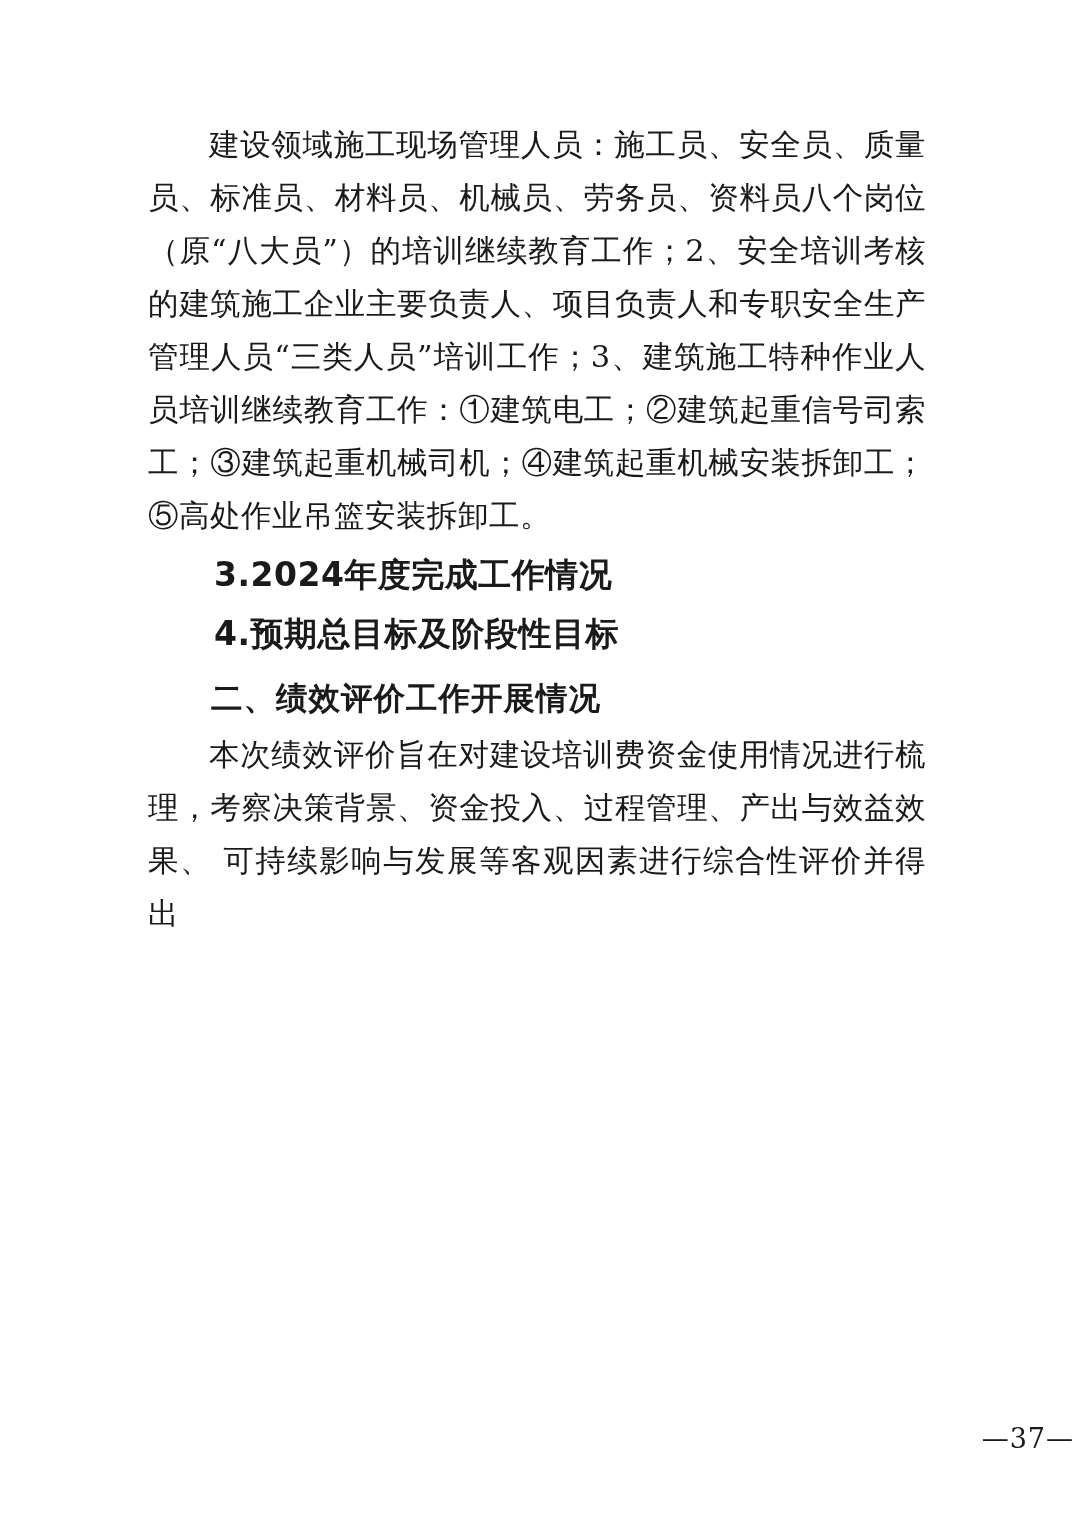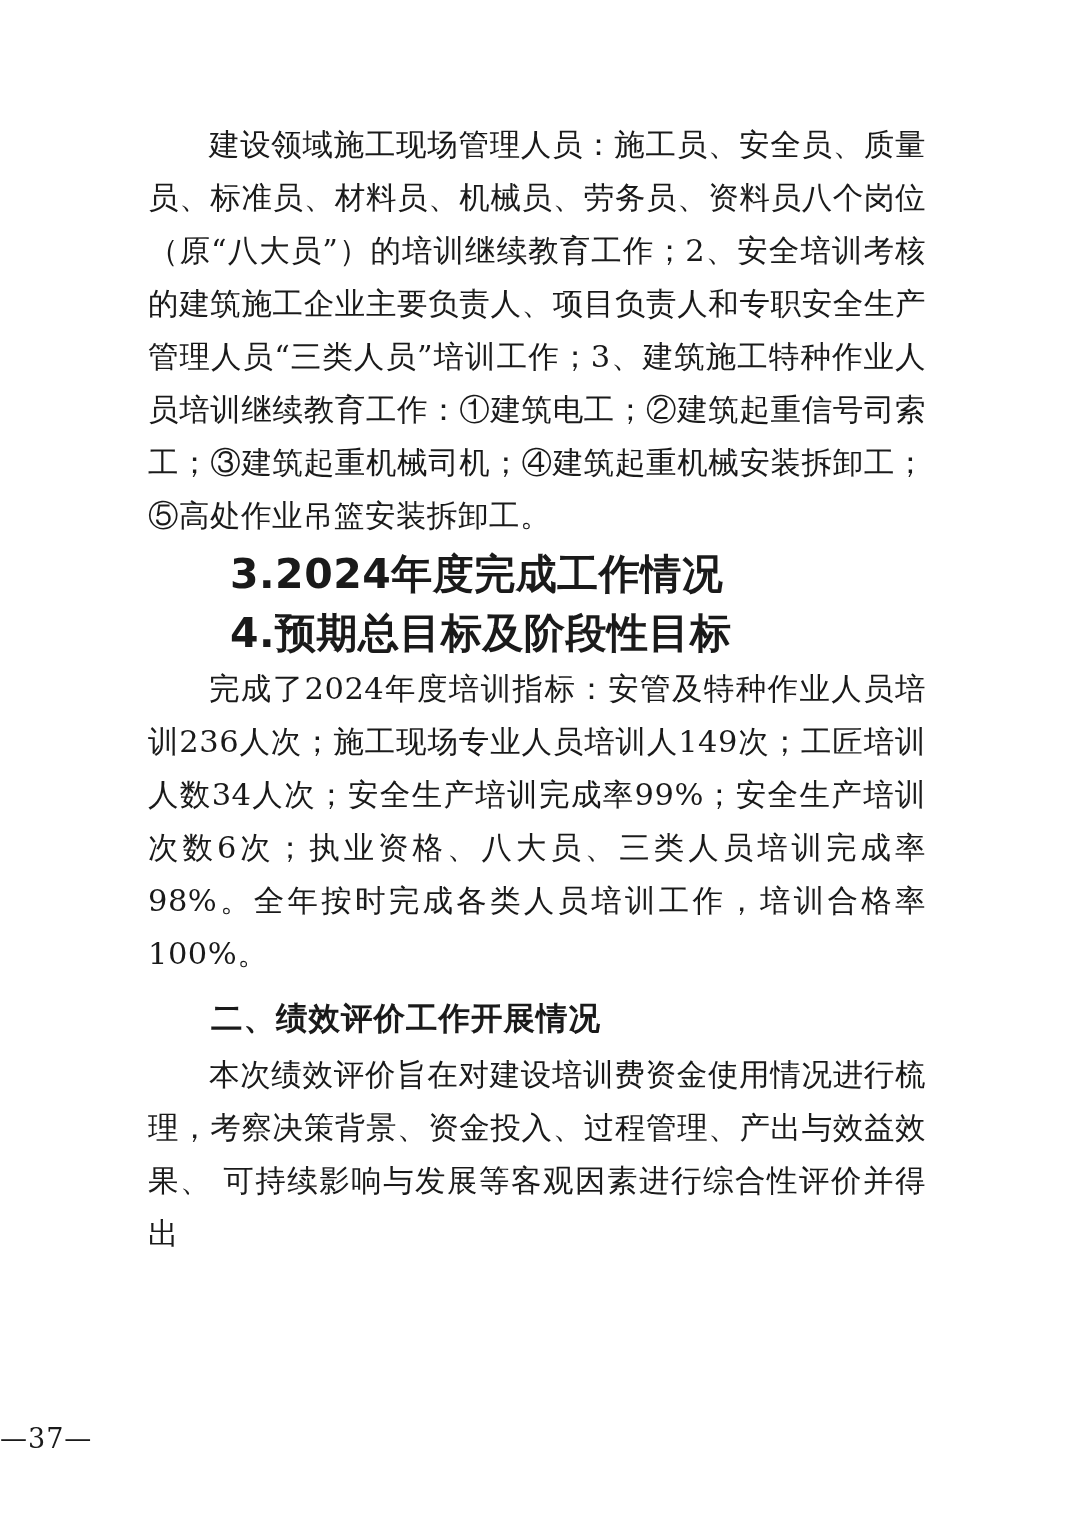--- a/index.html
+++ b/index.html
@@ -28,21 +28,21 @@
     font-size: 30.5px;
     line-height: 53px;
     text-align: justify;
     text-justify: inter-ideograph;
     text-indent: 2em;
     margin: 0 0 0 0;
     letter-spacing: 0.5px;
     font-family: "DejaVu Serif", "Liberation Serif", serif;
   }
   .heading {
-    font-size: 41px;
+    font-size: 33px;
     line-height: 53px;
     font-weight: bold;
     text-indent: 2em;
     margin: 6px 0 2px 0;
     letter-spacing: 0.5px;
     font-family: "DejaVu Sans", "Liberation Sans", sans-serif;
   }
   .heading-major {
     font-size: 31.5px;
     line-height: 56px;
@@ -50,21 +50,21 @@
     text-indent: 2em;
     margin: 10px 0 2px 0;
     letter-spacing: 1px;
     font-family: "DejaVu Sans", "Liberation Sans", sans-serif;
   }
   .footer {
     position: absolute;
     left: 0;
     right: 0;
     bottom: 66px;
-    text-align: left;
+    text-align: right;
     font-size: 27px;
     font-family: "DejaVu Serif", "Liberation Serif", serif;
     color: #1a1a1a;
     letter-spacing: 1px;
   }
   .page-number-wrap {
     display: inline-block;
   }
 </style>
 </head>
@@ -72,21 +72,20 @@
 
 <div class="page">
 
   <p class="body-text">建设领域施工现场管理人员：施工员、安全员、质量员、标准员、材料员、机械员、劳务员、资料员八个岗位（原“八大员”）的培训继续教育工作；2、安全培训考核的建筑施工企业主要负责人、项目负责人和专职安全生产管理人员“三类人员”培训工作；3、建筑施工特种作业人员培训继续教育工作：①建筑电工；②建筑起重信号司索工；③建筑起重机械司机；④建筑起重机械安装拆卸工；⑤高处作业吊篮安装拆卸工。</p>
 
   <p class="heading">3.2024年度完成工作情况</p>
 
 
   <p class="heading">4.预期总目标及阶段性目标</p>
 
-  <p class="body-text">完成了2024年度培训指标：安管及特种作业人员培训236人次；施工现场专业人员培训人149次；工匠培训人数34人次；安全生产培训完成率99%；安全生产培训次数6次；执业资格、八大员、三类人员培训完成率98%。全年按时完成各类人员培训工作，培训合格率100%。</p>
 
   <p class="heading-major">二、绩效评价工作开展情况</p>
 
 
   <p class="body-text">本次绩效评价旨在对建设培训费资金使用情况进行梳理，考察决策背景、资金投入、过程管理、产出与效益效果、 可持续影响与发展等客观因素进行综合性评价并得出</p>
 
 </div>
 
 <div class="footer">
   <span class="page-number-wrap">—37—</span>

